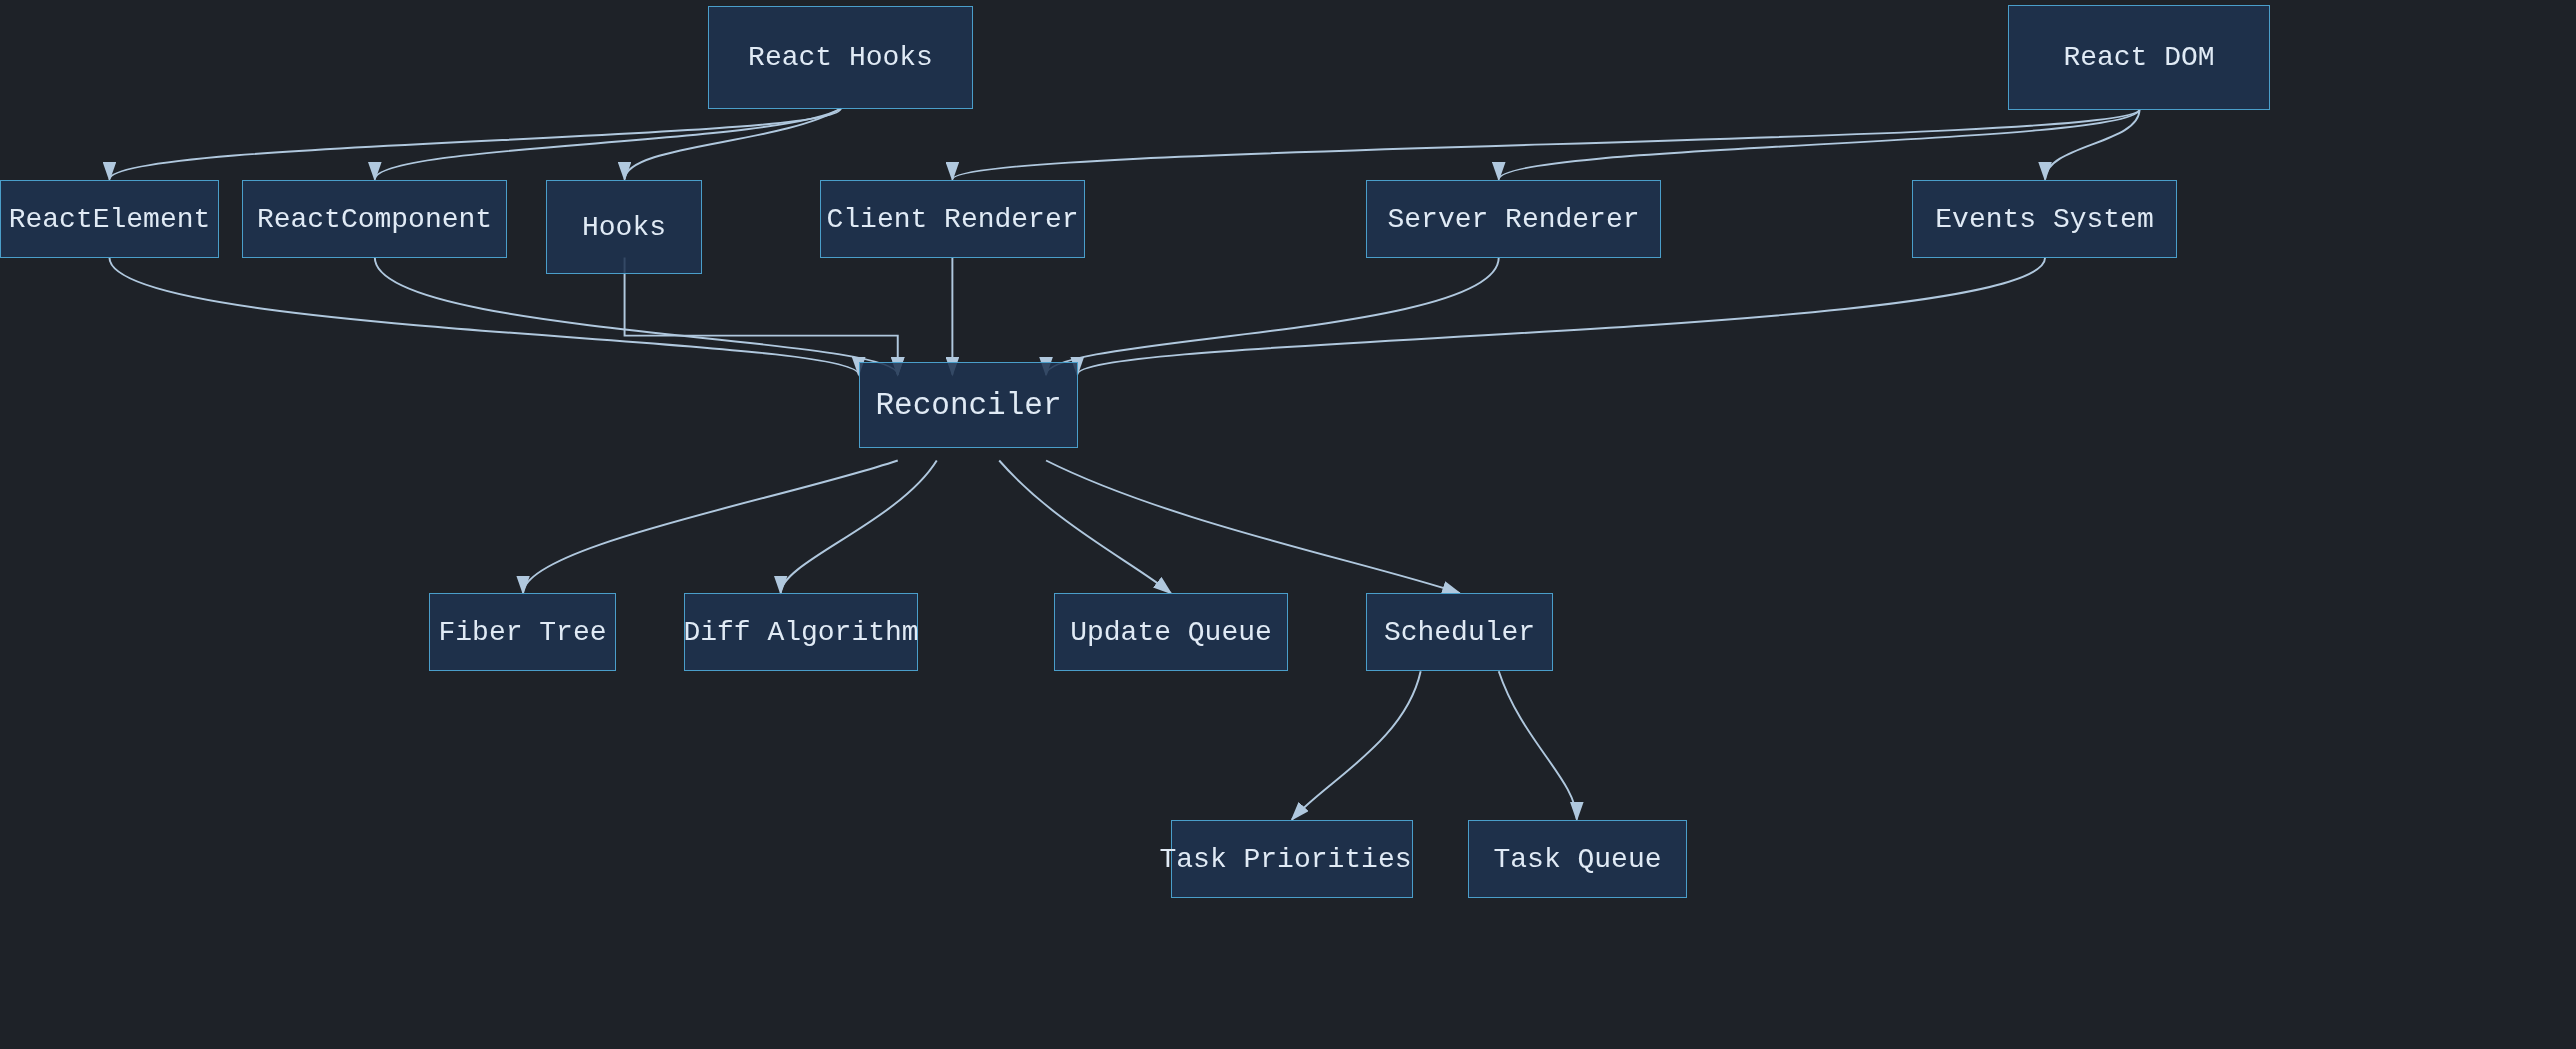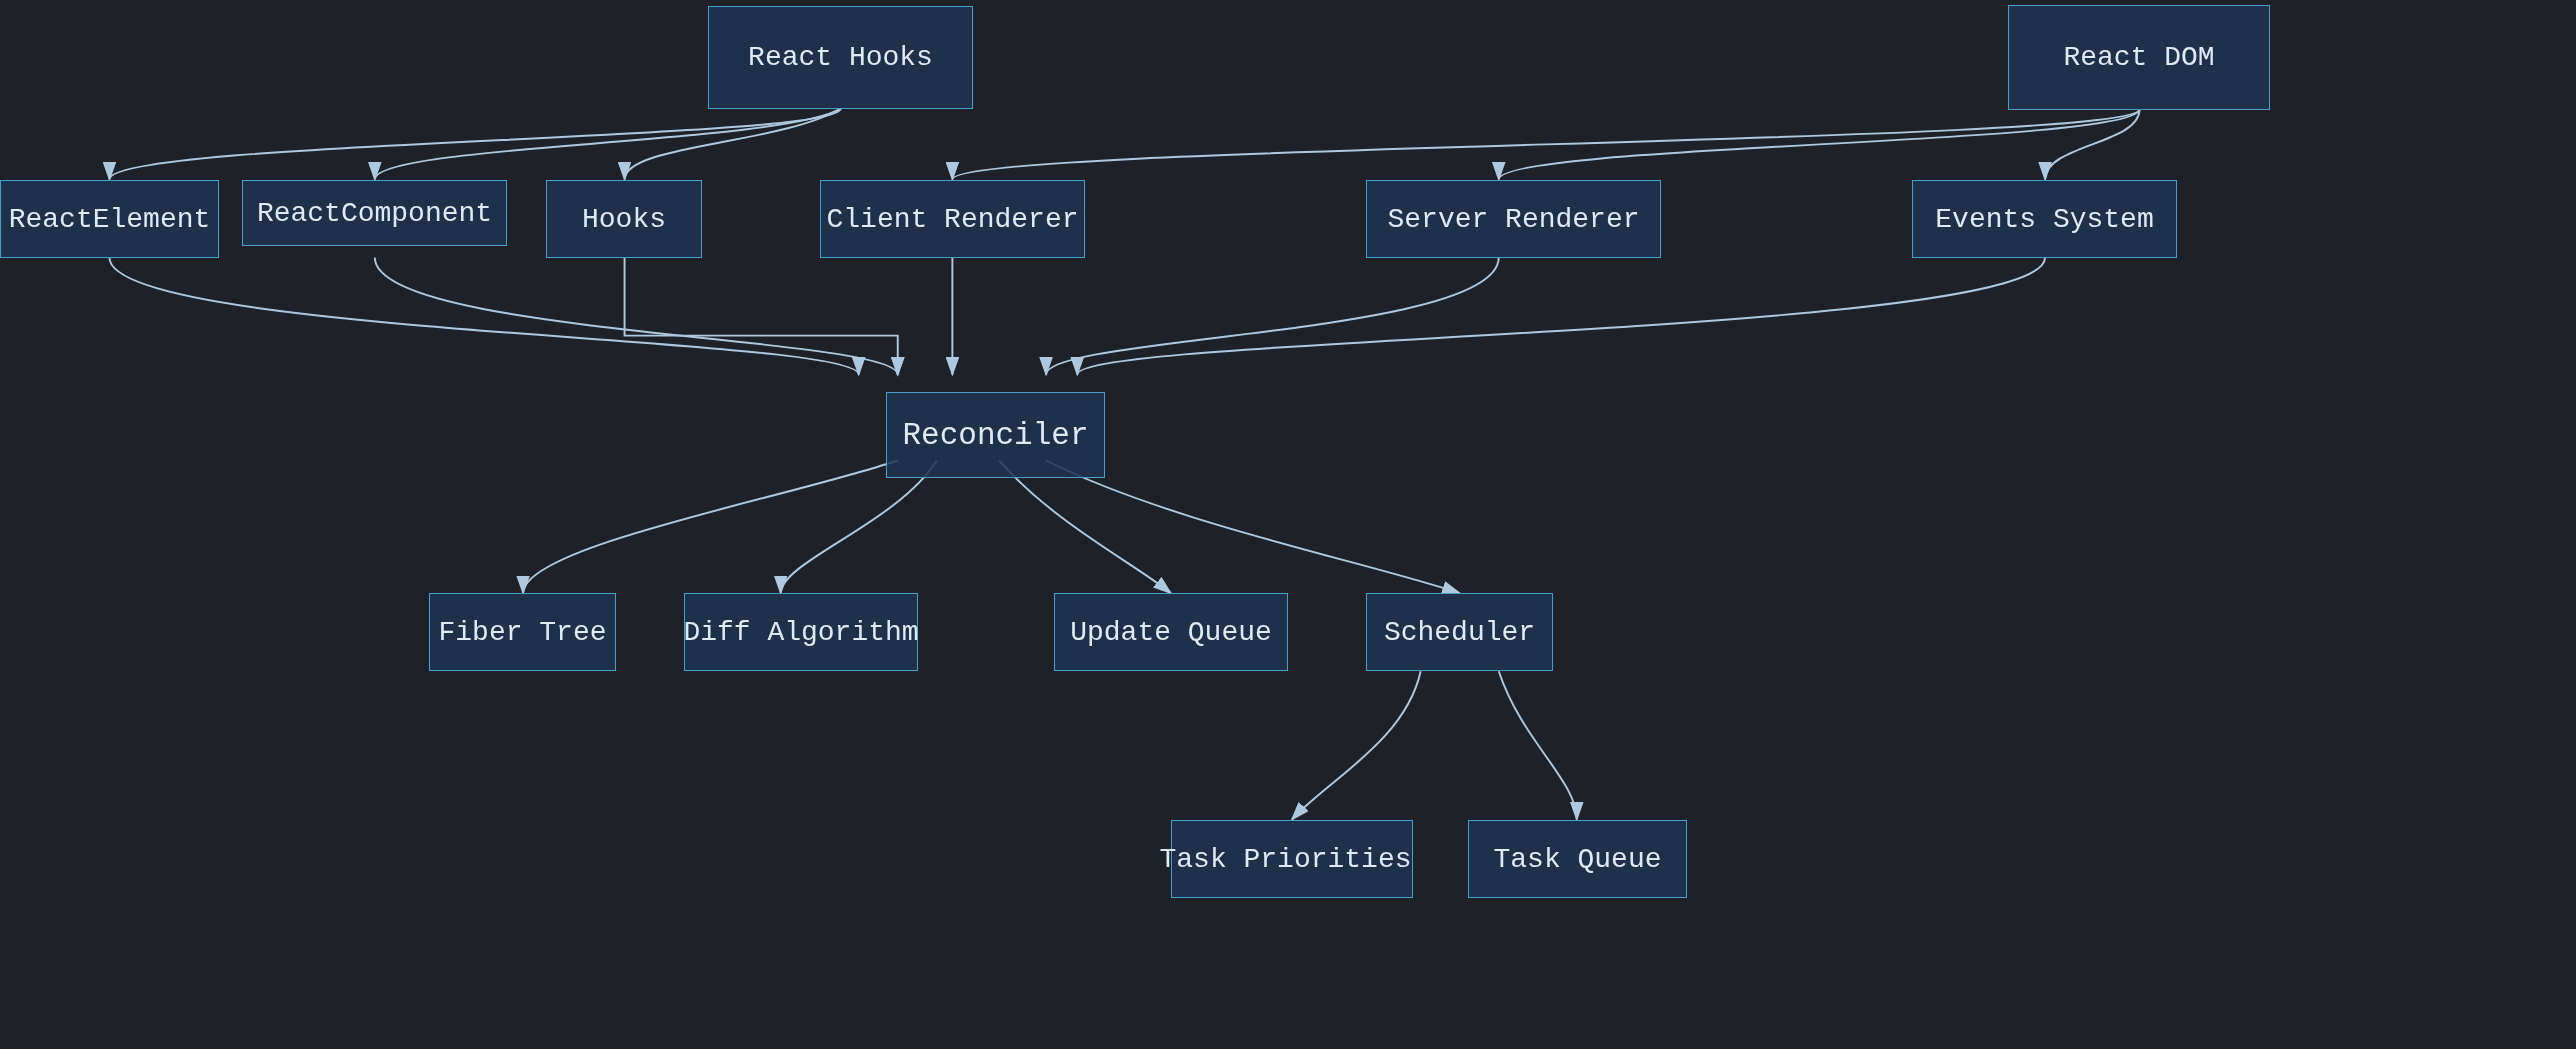--- a/index.html
+++ b/index.html
@@ -84,31 +84,31 @@
 
     <path d="M 1920 860 C 1950 950, 2020 1000, 2020 1050" fill="none" stroke="#b0c8de" stroke-width="2.5" marker-end="url(#arrowhead)"></path>
   </svg>
 
   <div class="node" style="left:708px; top:5.5px; width:265px; height:103px;">React Hooks</div>
 
   <div class="node" style="left:2008px; top:4.7px; width:262px; height:105px;">React DOM</div>
 
   <div class="node" style="left:0px; top:180px; width:219px; height:78px;">ReactElement</div>
 
-  <div class="node" style="left:242px; top:180px; width:265px; height:66px;">ReactComponent</div>
+  <div class="node" style="left:242px; top:180px; width:265px; height:78px;">ReactComponent</div>
 
-  <div class="node" style="left:546px; top:180px; width:156px; height:78px;">Hooks</div>
+  <div class="node" style="left:546px; top:180px; width:156px; height:94px;">Hooks</div>
 
   <div class="node" style="left:820px; top:180px; width:265px; height:78px;">Client Renderer</div>
 
   <div class="node" style="left:1366px; top:180px; width:295px; height:78px;">Server Renderer</div>
 
   <div class="node" style="left:1912px; top:180px; width:265px; height:78px;">Events System</div>
 
-  <div class="node" style="left:859px; top:392px; width:219px; height:86px; font-size:31px;margin-left:27px;">Reconciler</div>
+  <div class="node" style="left:859px; top:362px; width:219px; height:86px; font-size:31px;">Reconciler</div>
 
   <div class="node" style="left:429px; top:593px; width:187px; height:78px;">Fiber Tree</div>
 
   <div class="node" style="left:684px; top:593px; width:234px; height:78px;">Diff Algorithm</div>
 
   <div class="node" style="left:1054px; top:593px; width:234px; height:78px;">Update Queue</div>
 
   <div class="node" style="left:1366px; top:593px; width:187px; height:78px;text-align:right;">Scheduler</div>
 
   <div class="node" style="left:1171px; top:820px; width:242px; height:78px;padding-left:12px;">Task Priorities</div>

